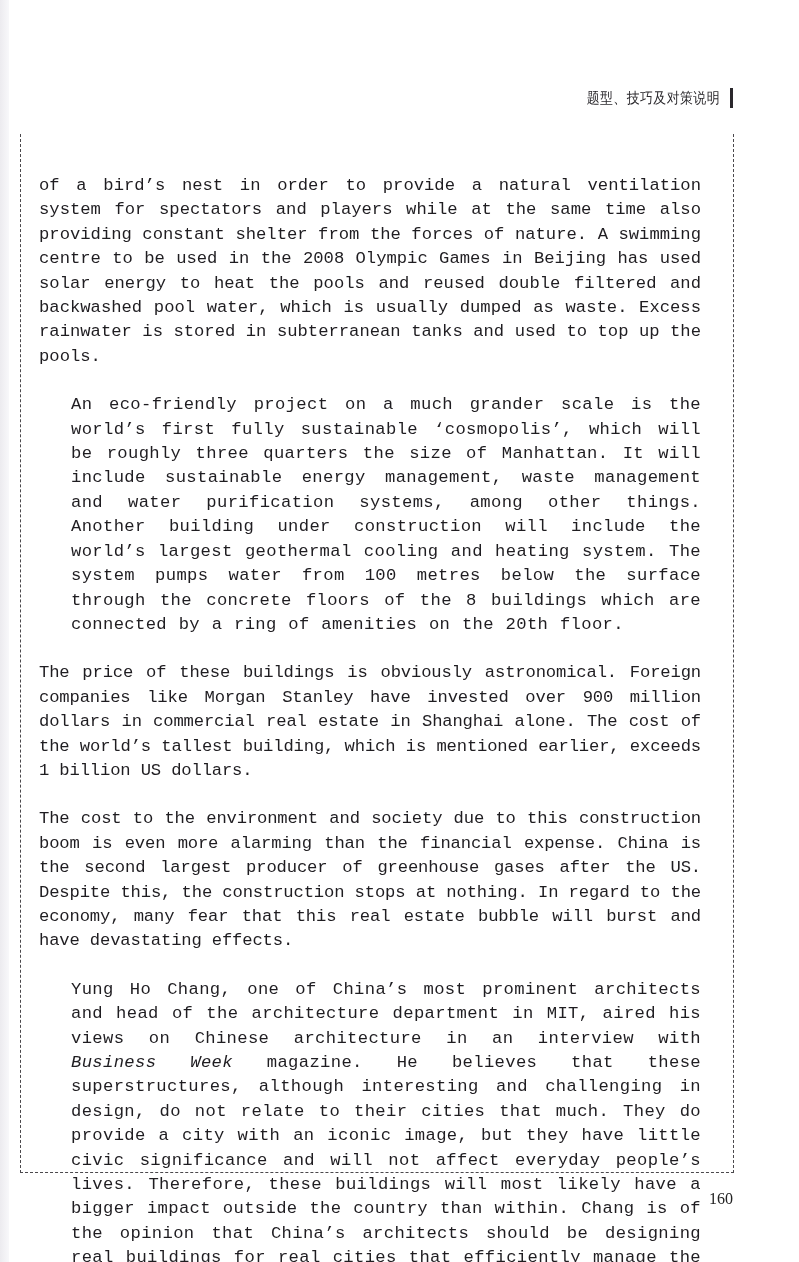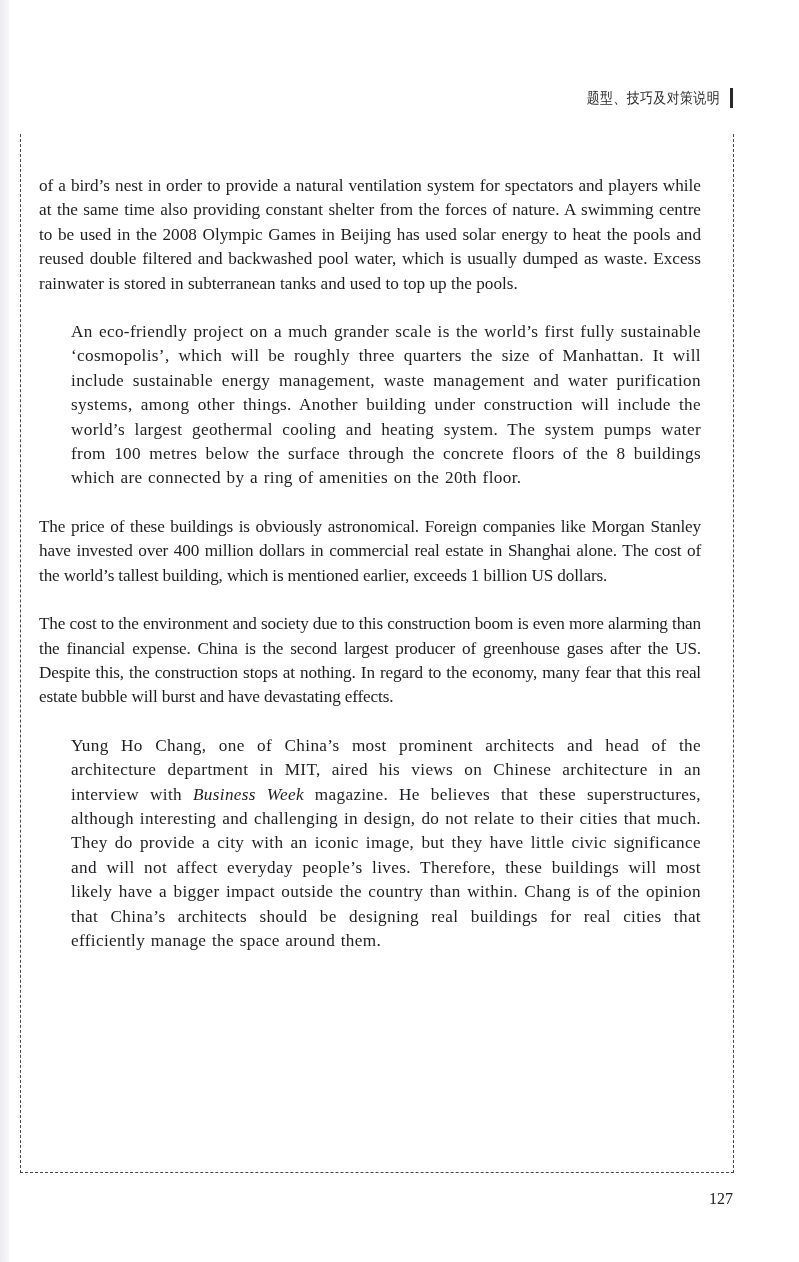--- a/index.html
+++ b/index.html
@@ -58,20 +58,21 @@
       left: 39px;
       top: 174px;
       width: 662px;
     }
     .para {
       margin: 0 0 24px 0;
       font-size: 17.2px;
       line-height: 24.4px;
       text-align: justify;
       color: #1f1d21;
+      font-family: Liberation Mono, monospace;
     }
     .para.spaced { letter-spacing: 0.35px; word-spacing: 1px; margin-left: 32px; }
     .para.narrow { letter-spacing: -0.15px; }
     .para em { font-style: italic; }
     .page-number {
       position: absolute;
       top: 1190px;
       right: 66px;
       font-size: 16px;
       color: #222;
@@ -85,18 +86,18 @@
 <div class="running-head">
   <span class="running-head-text">题型、技巧及对策说明</span>
   <span class="running-head-bar"></span>
 </div>
 
 <div class="frame"></div>
 
 <div class="content">
   <p class="para">of a bird’s nest in order to provide a natural ventilation system for spectators and players while at the same time also providing constant shelter from the forces of nature.  A swimming centre to be used in the 2008 Olympic Games in Beijing has used solar energy to heat the pools and reused double filtered and backwashed pool water, which is usually dumped as waste.  Excess rainwater is stored in subterranean tanks and used to top up the pools.</p>
   <p class="para spaced">An eco-friendly project on a much grander scale is the world’s first fully sustainable ‘cosmopolis’, which will be roughly three quarters the size of Manhattan.  It will include sustainable energy management, waste management and water purification systems, among other things.  Another building under construction will include the world’s largest geothermal cooling and heating system.  The system pumps water from 100 metres below the surface through the concrete floors of the 8 buildings which are connected by a ring of amenities on the 20th floor.</p>
-  <p class="para narrow">The price of these buildings is obviously astronomical.  Foreign companies like Morgan Stanley have invested over 400 million dollars in commercial real estate in Shanghai alone.  The cost of the world’s tallest building, which is mentioned earlier, exceeds 1 billion US dollars.</p>
+  <p class="para narrow">The price of these buildings is obviously astronomical.  Foreign companies like Morgan Stanley have invested over 900 million dollars in commercial real estate in Shanghai alone.  The cost of the world’s tallest building, which is mentioned earlier, exceeds 1 billion US dollars.</p>
   <p class="para narrow">The cost to the environment and society due to this construction boom is even more alarming than the financial expense.  China is the second largest producer of greenhouse gases after the US. Despite this, the construction stops at nothing. In regard to the economy, many fear that this real estate bubble will burst and have devastating effects.</p>
   <p class="para spaced"><span>Yung Ho Chang, one of China’s most prominent architects and head of the architecture department in MIT, aired his views on Chinese architecture in an interview with </span><em>Business Week</em><span> magazine.  He believes that these superstructures, although interesting and challenging in design, do not relate to their cities that much.  They do provide a city with an iconic image, but they have little civic significance and will not affect everyday people’s lives.  Therefore, these buildings will most likely have a bigger impact outside the country than within.  Chang is of the opinion that China’s architects should be designing real buildings for real cities that efficiently manage the space around them.</span></p>
 </div>
 
-<div class="page-number">127</div>
+<div class="page-number">160</div>
 
 </body></html>

